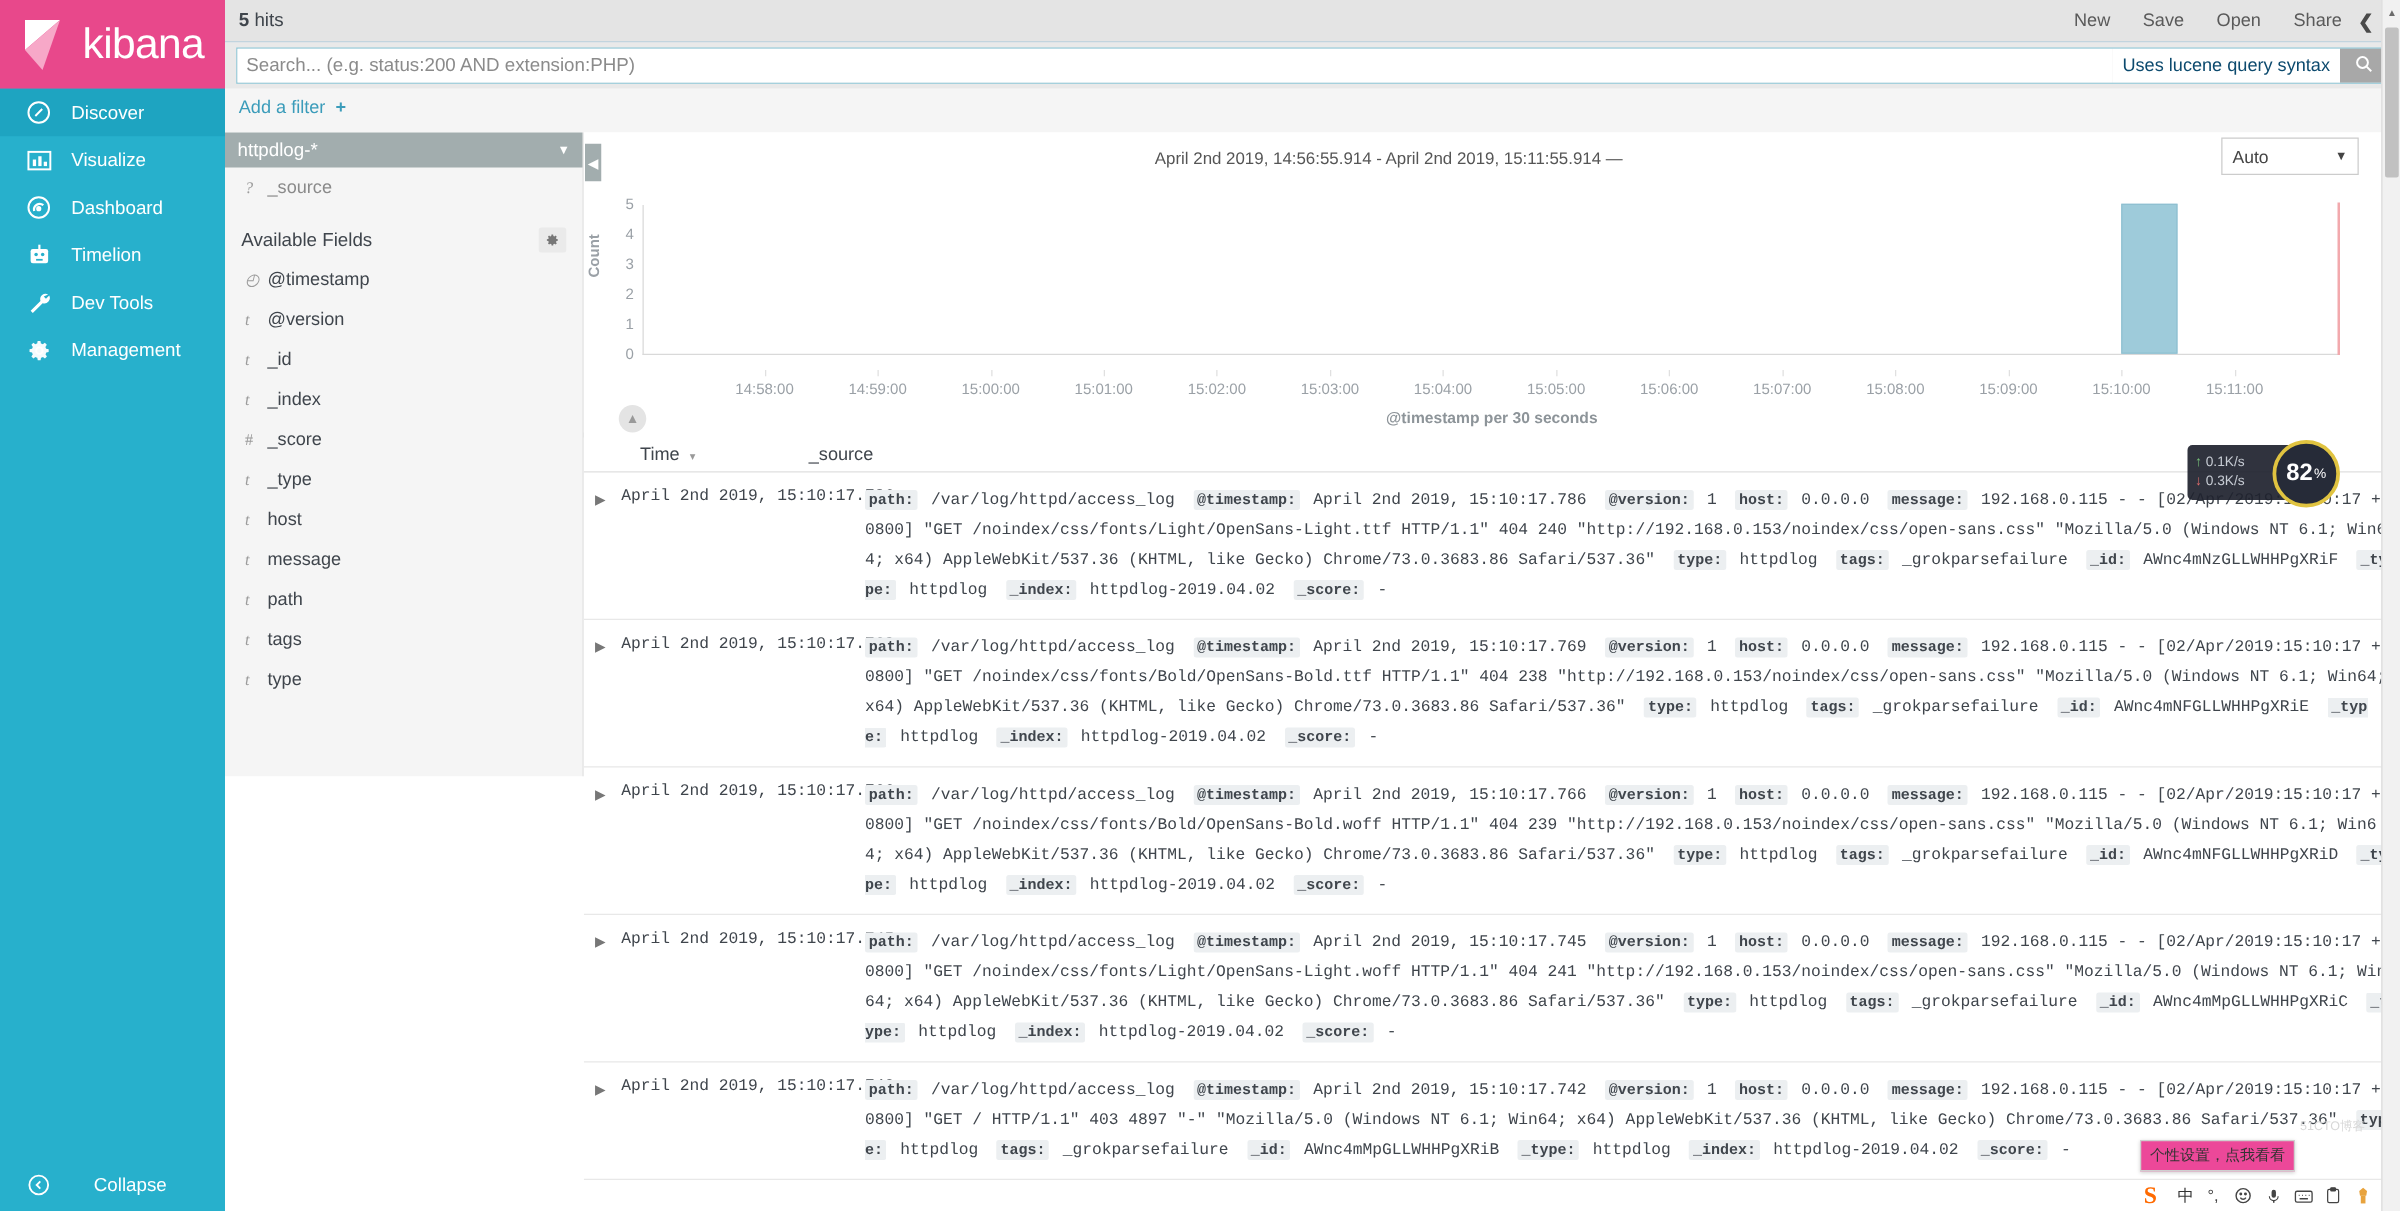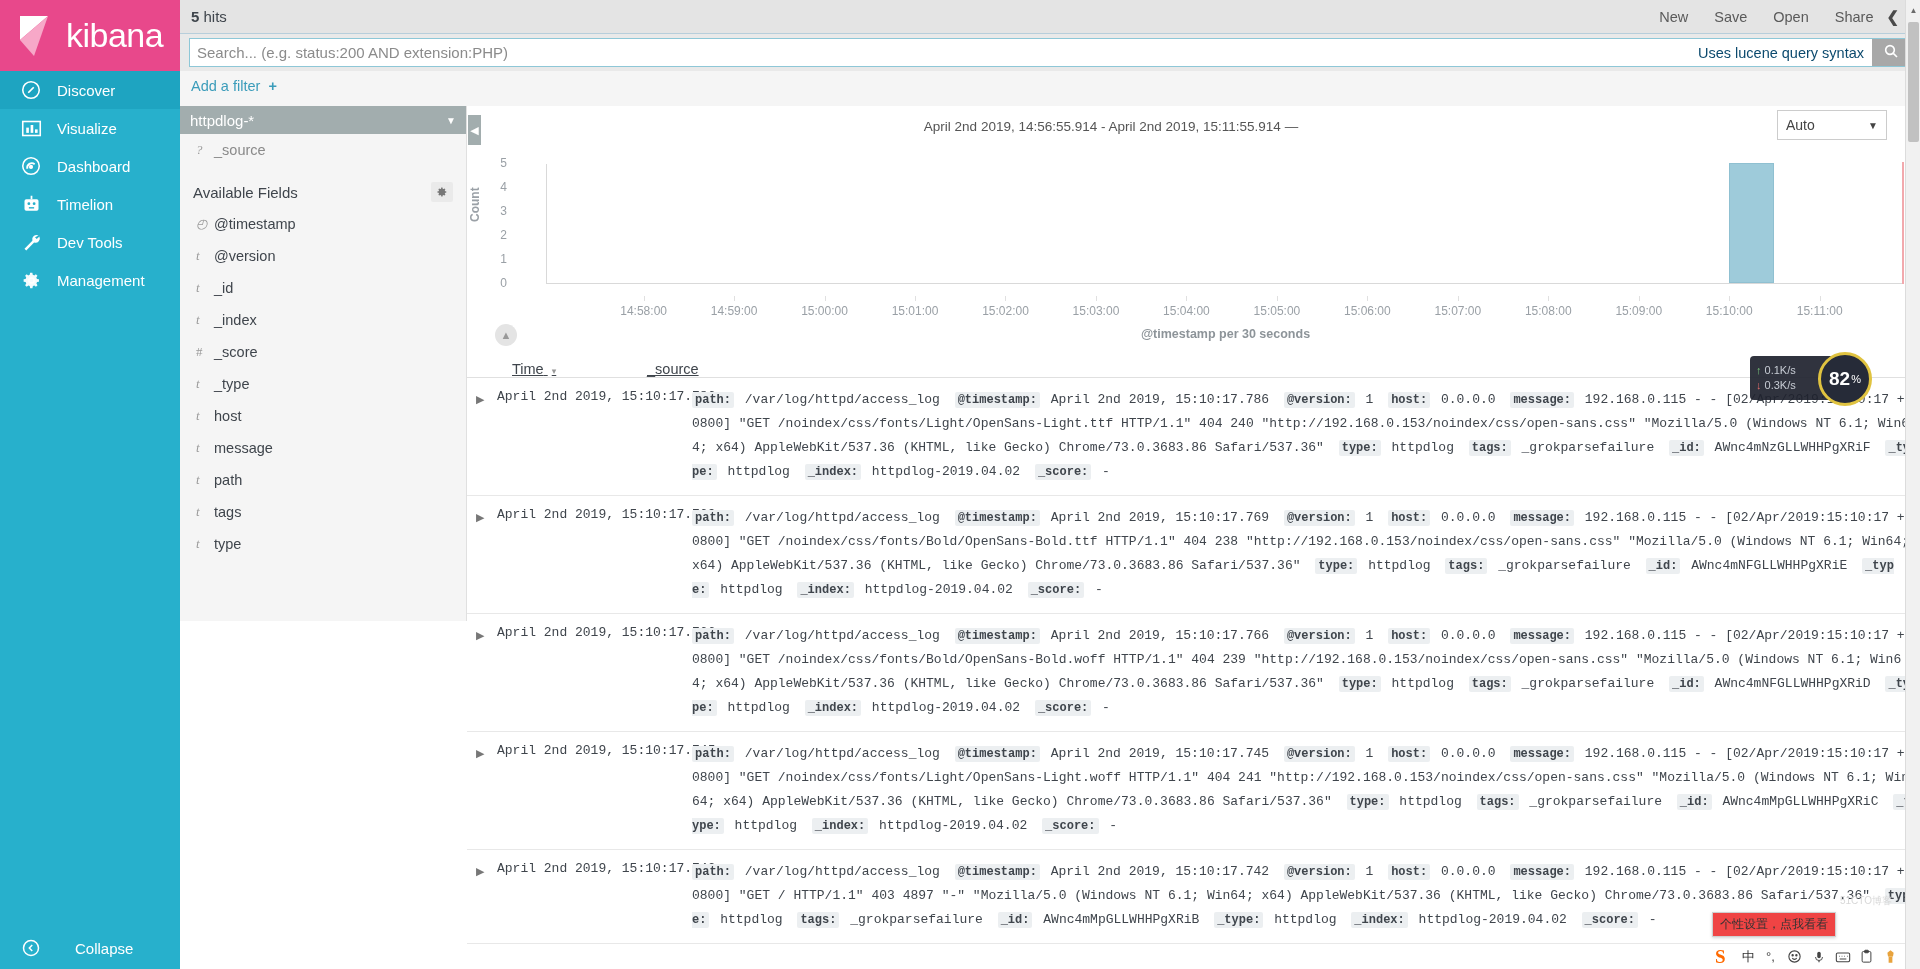--- a/index.html
+++ b/index.html
@@ -158,21 +158,21 @@
     position: absolute; left: 1px; top: 74px;
     font-size: 12px; color: #9aa0a6; font-weight: bold;
     transform: rotate(-90deg); transform-origin: left top;
   }
   .ytick {
     position: absolute; width: 32px; text-align: right;
     font-size: 12px; color: #9aa0a6;
   }
   #plot {
     position: absolute; left: 47px; top: 16px; width: 1357px; height: 120px;
-    border-left: 1px solid #d9d9d9; border-bottom: 1px solid #d9d9d9; margin-left: 32px;
+    border-left: 1px solid #d9d9d9; border-bottom: 1px solid #d9d9d9;
   }
   .bar {
     position: absolute; bottom: 0; background: #9ecbda;
     border: 1px solid #8fc0d1;
   }
   #nowline { position: absolute; width: 2px; background: #f2a9ad; }
   .xtick {
     position: absolute; top: 140px; font-size: 12px; color: #9aa0a6;
     transform: translateX(-50%); white-space: nowrap;
   }
@@ -187,22 +187,22 @@
     display: flex; align-items: center; justify-content: center;
     color: #999; font-size: 11px; cursor: pointer;
   }
 
   
   #doctable {
     position: absolute; left: 467px; top: 350px; width: 1453px; height: 619px;
     background: #fff; overflow: hidden;
   }
   #thead {
-    height: 28px; display: flex; align-items: flex-end;
-    border-bottom: 1px solid #e0e0e0; font-size: 14.5px; color: #3f454c; text-decoration: underline;
+    height: 28px; display: flex; align-items: center;
+    border-bottom: 1px solid #e0e0e0; font-size: 14.5px; color: #3f454c;
   }
   #th-time { width: 180px; padding-left: 45px; }
   #th-time .sort-caret { font-size: 9px; color: #999; margin-left: 4px; }
   #th-source { padding-left: 0px; }
 
   .docrow {
     display: flex; border-bottom: 1px solid #e8e8e8;
     padding: 10px 0 11px 0;
   }
   .expand-cell {
@@ -238,21 +238,21 @@
     position: absolute; left: 1818px; top: 352px;
     width: 54px; height: 54px; border-radius: 50%;
     background: #262b38; border: 3px solid #e0c340;
     display: flex; align-items: center; justify-content: center;
     color: #fff; font-size: 19px; font-weight: bold;
   }
   #cpu-ring .pct { font-size: 11px; font-weight: normal; margin-left: 1px; }
 
   #ime-tip {
     position: absolute; left: 1712px; top: 912px;
-    background: #ef4444; border: 1px solid #cfcfcf;
+    background: #ec4899; border: 1px solid #cfcfcf;
     padding: 3px 7px; font-size: 12px; color: #333;
     box-shadow: 0 1px 3px rgba(0,0,0,0.18);
   }
   #ime-bar {
     position: absolute; left: 1715px; top: 944px; height: 25px;
     display: flex; align-items: center; gap: 7px;
     font-size: 13px; color: #333;
   }
   .ime-ico { width: 17px; height: 17px; display:flex; align-items:center; justify-content:center; color:#444; }
   #sogou-s {

